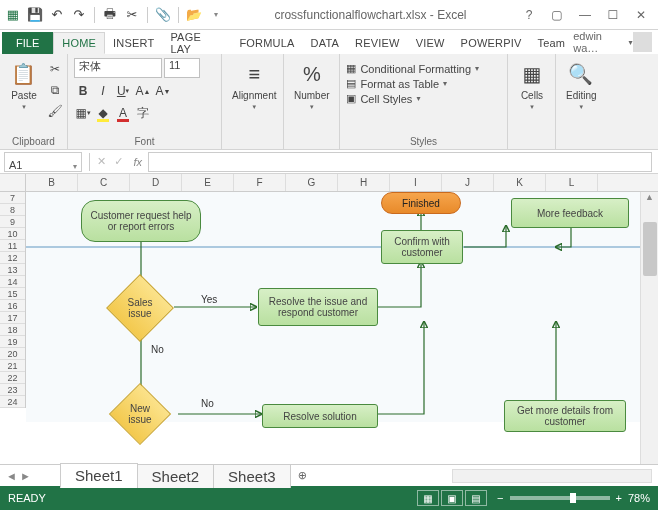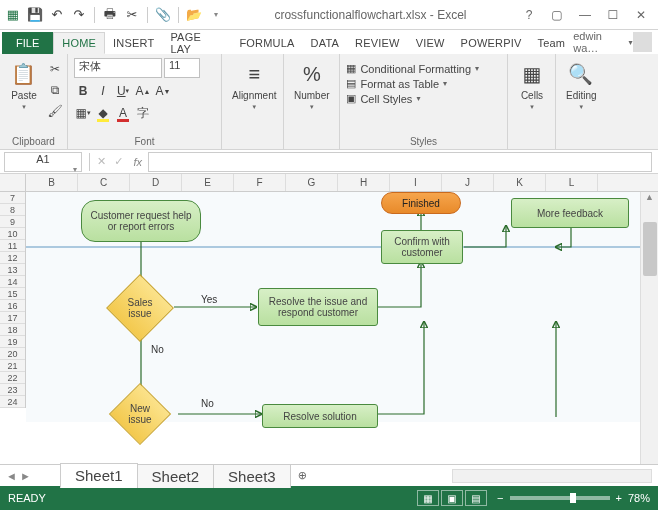--- a/index.html
+++ b/index.html
@@ -30,21 +30,21 @@
 .big-btn .icon { width: 28px; height: 28px; display:flex; align-items:center; justify-content:center; font-size:20px; }
 .small-row { display: flex; gap: 2px; align-items: center; margin-bottom: 2px; }
 .small-btn { min-width: 18px; height: 18px; display: flex; align-items: center; justify-content: center; font-size: 12px; border: 1px solid transparent; }
 .dropdown-ctrl { height: 20px; border: 1px solid #c0c0c0; background: #fff; display: flex; align-items: flex-start; padding: 0 4px; font-size: 11px; }
 .styles-col { display:flex; flex-direction:column; gap:2px; }
 .styles-item { display:flex; align-items:center; gap:4px; font-size:11px; color:#444; }
 .styles-item .arrow { font-size:8px; color:#666; }
 
 
 .fx-bar { height: 24px; border-bottom: 1px solid #d4d4d4; display: flex; align-items: center; background:#fff; }
-.name-box { width: 78px; height: 20px; border: 1px solid #ccc; margin: 0 4px; padding: 0 4px; font-size: 11px; display:flex; align-items:center;flex-direction:column; }
+.name-box { width: 78px; height: 20px; border: 1px solid #ccc; margin: 0 4px; padding: 0 4px; font-size: 11px; display:flex; align-items:flex-end; }
 .fx-label { padding: 0 6px; color:#888; font-style: italic; }
 .fx-input { flex:1; height:20px; border:1px solid #ccc; margin-right:6px; }
 .fx-sep { width:1px; height:18px; background:#ccc; margin:0 3px;}
 
 
 .grid-area { position: relative; height: 290px; background: #fff; overflow: hidden; }
 .col-headers { height: 18px; display: flex; background:#f3f3f3; border-bottom:1px solid #ccc; }
 .corner { width: 26px; border-right:1px solid #ccc; background:#f3f3f3; }
 .ch { width: 52px; text-align:center; font-size:10px; color:#555; border-right:1px solid #ddd; line-height:18px; }
 .row-headers { position:absolute; left:0; top:18px; width:26px; background:#f3f3f3; border-right:1px solid #ccc; }
@@ -345,20 +345,23 @@
         <span>Resolve the issue and respond customer</span>
       </div>
 
     <div class="shape diamond" style="left:92px;top:200px;width:44px;height:44px">
         <span>New issue</span>
       </div>
     <div class="edge-label" style="left:175px;top:206px">No</div>
     <div class="shape rect" style="left:236px;top:212px;width:116px;height:24px">
         <span>Resolve solution</span>
       </div>
+    <div class="shape rect" style="left:478px;top:208px;width:122px;height:32px">
+        <span>Get more details from customer</span>
+      </div>
   </div>
 
   <div class="v-scroll">
     <div style="text-align:center;font-size:9px;color:#888">▲</div>
     <div class="v-thumb" style="height:54px;margin-top:20px"></div>
   </div>
 </div>
 
 <div class="sheet-tabs">
   <div class="sheet-nav">◄ ►</div>

